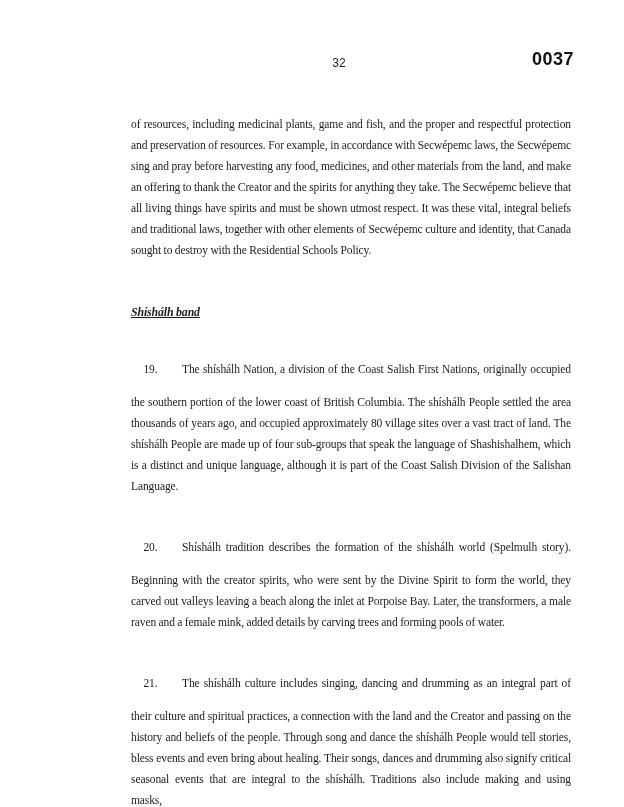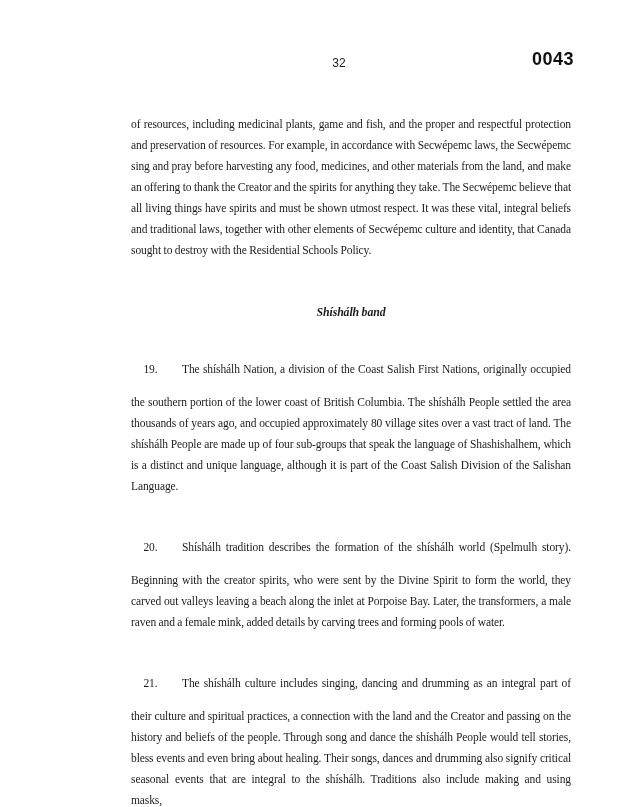--- a/index.html
+++ b/index.html
@@ -45,39 +45,40 @@
     letter-spacing: -0.1px;
     word-spacing: -0.3px;
     text-align: justify;
     color: #1c1c1c;
   }
   .continuation-paragraph { margin: 0; }
   .section-heading {
     margin-top: 17px;
     font-weight: bold;
     font-style: italic;
-    text-align: center;
+    text-decoration: underline;
+    text-align: left;
     font-size: 11.8px;
   }
   .para { margin-top: 4px; }
   .para.first { margin-top: 0; }
   .para-number {
     display: inline-block;
     width: 39px;
     text-align: center;
   }
 </style>
 </head>
 <body>
 
 <div class="page">
 
   <div class="page-number">32</div>
 
-  <div class="bates-stamp">0043</div>
+  <div class="bates-stamp">0037</div>
 
   <div class="content">
 
     <p class="continuation-paragraph">of resources, including medicinal plants, game and fish, and the proper and respectful protection and preservation of resources.  For example, in accordance with Secwépemc laws, the Secwépemc sing and pray before harvesting any food, medicines, and other materials from the land, and make an offering to thank the Creator and the spirits for anything they take.  The Secwépemc believe that all living things have spirits and must be shown utmost respect.  It was these vital, integral beliefs and traditional laws, together with other elements of Secwépemc culture and identity, that Canada sought to destroy with the Residential Schools Policy.</p>
 
     <p class="section-heading">Shíshálh band</p>
 
     <p class="para first"><span class="para-number">19.</span><span>The shíshálh Nation, a division of the Coast Salish First Nations, originally occupied the southern portion of the lower coast of British Columbia.  The shíshálh People settled the area thousands of years ago, and occupied approximately 80 village sites over a vast tract of land.  The shíshálh People are made up of four sub-groups that speak the language of Shashishalhem, which is a distinct and unique language, although it is part of the Coast Salish Division of the Salishan Language.</span></p>
 
     <p class="para"><span class="para-number">20.</span><span>Shíshálh tradition describes the formation of the shíshálh world (Spelmulh story).  Beginning with the creator spirits, who were sent by the Divine Spirit to form the world, they carved out valleys leaving a beach along the inlet at Porpoise Bay.  Later, the transformers, a male raven and a female mink, added details by carving trees and forming pools of water.</span></p>

